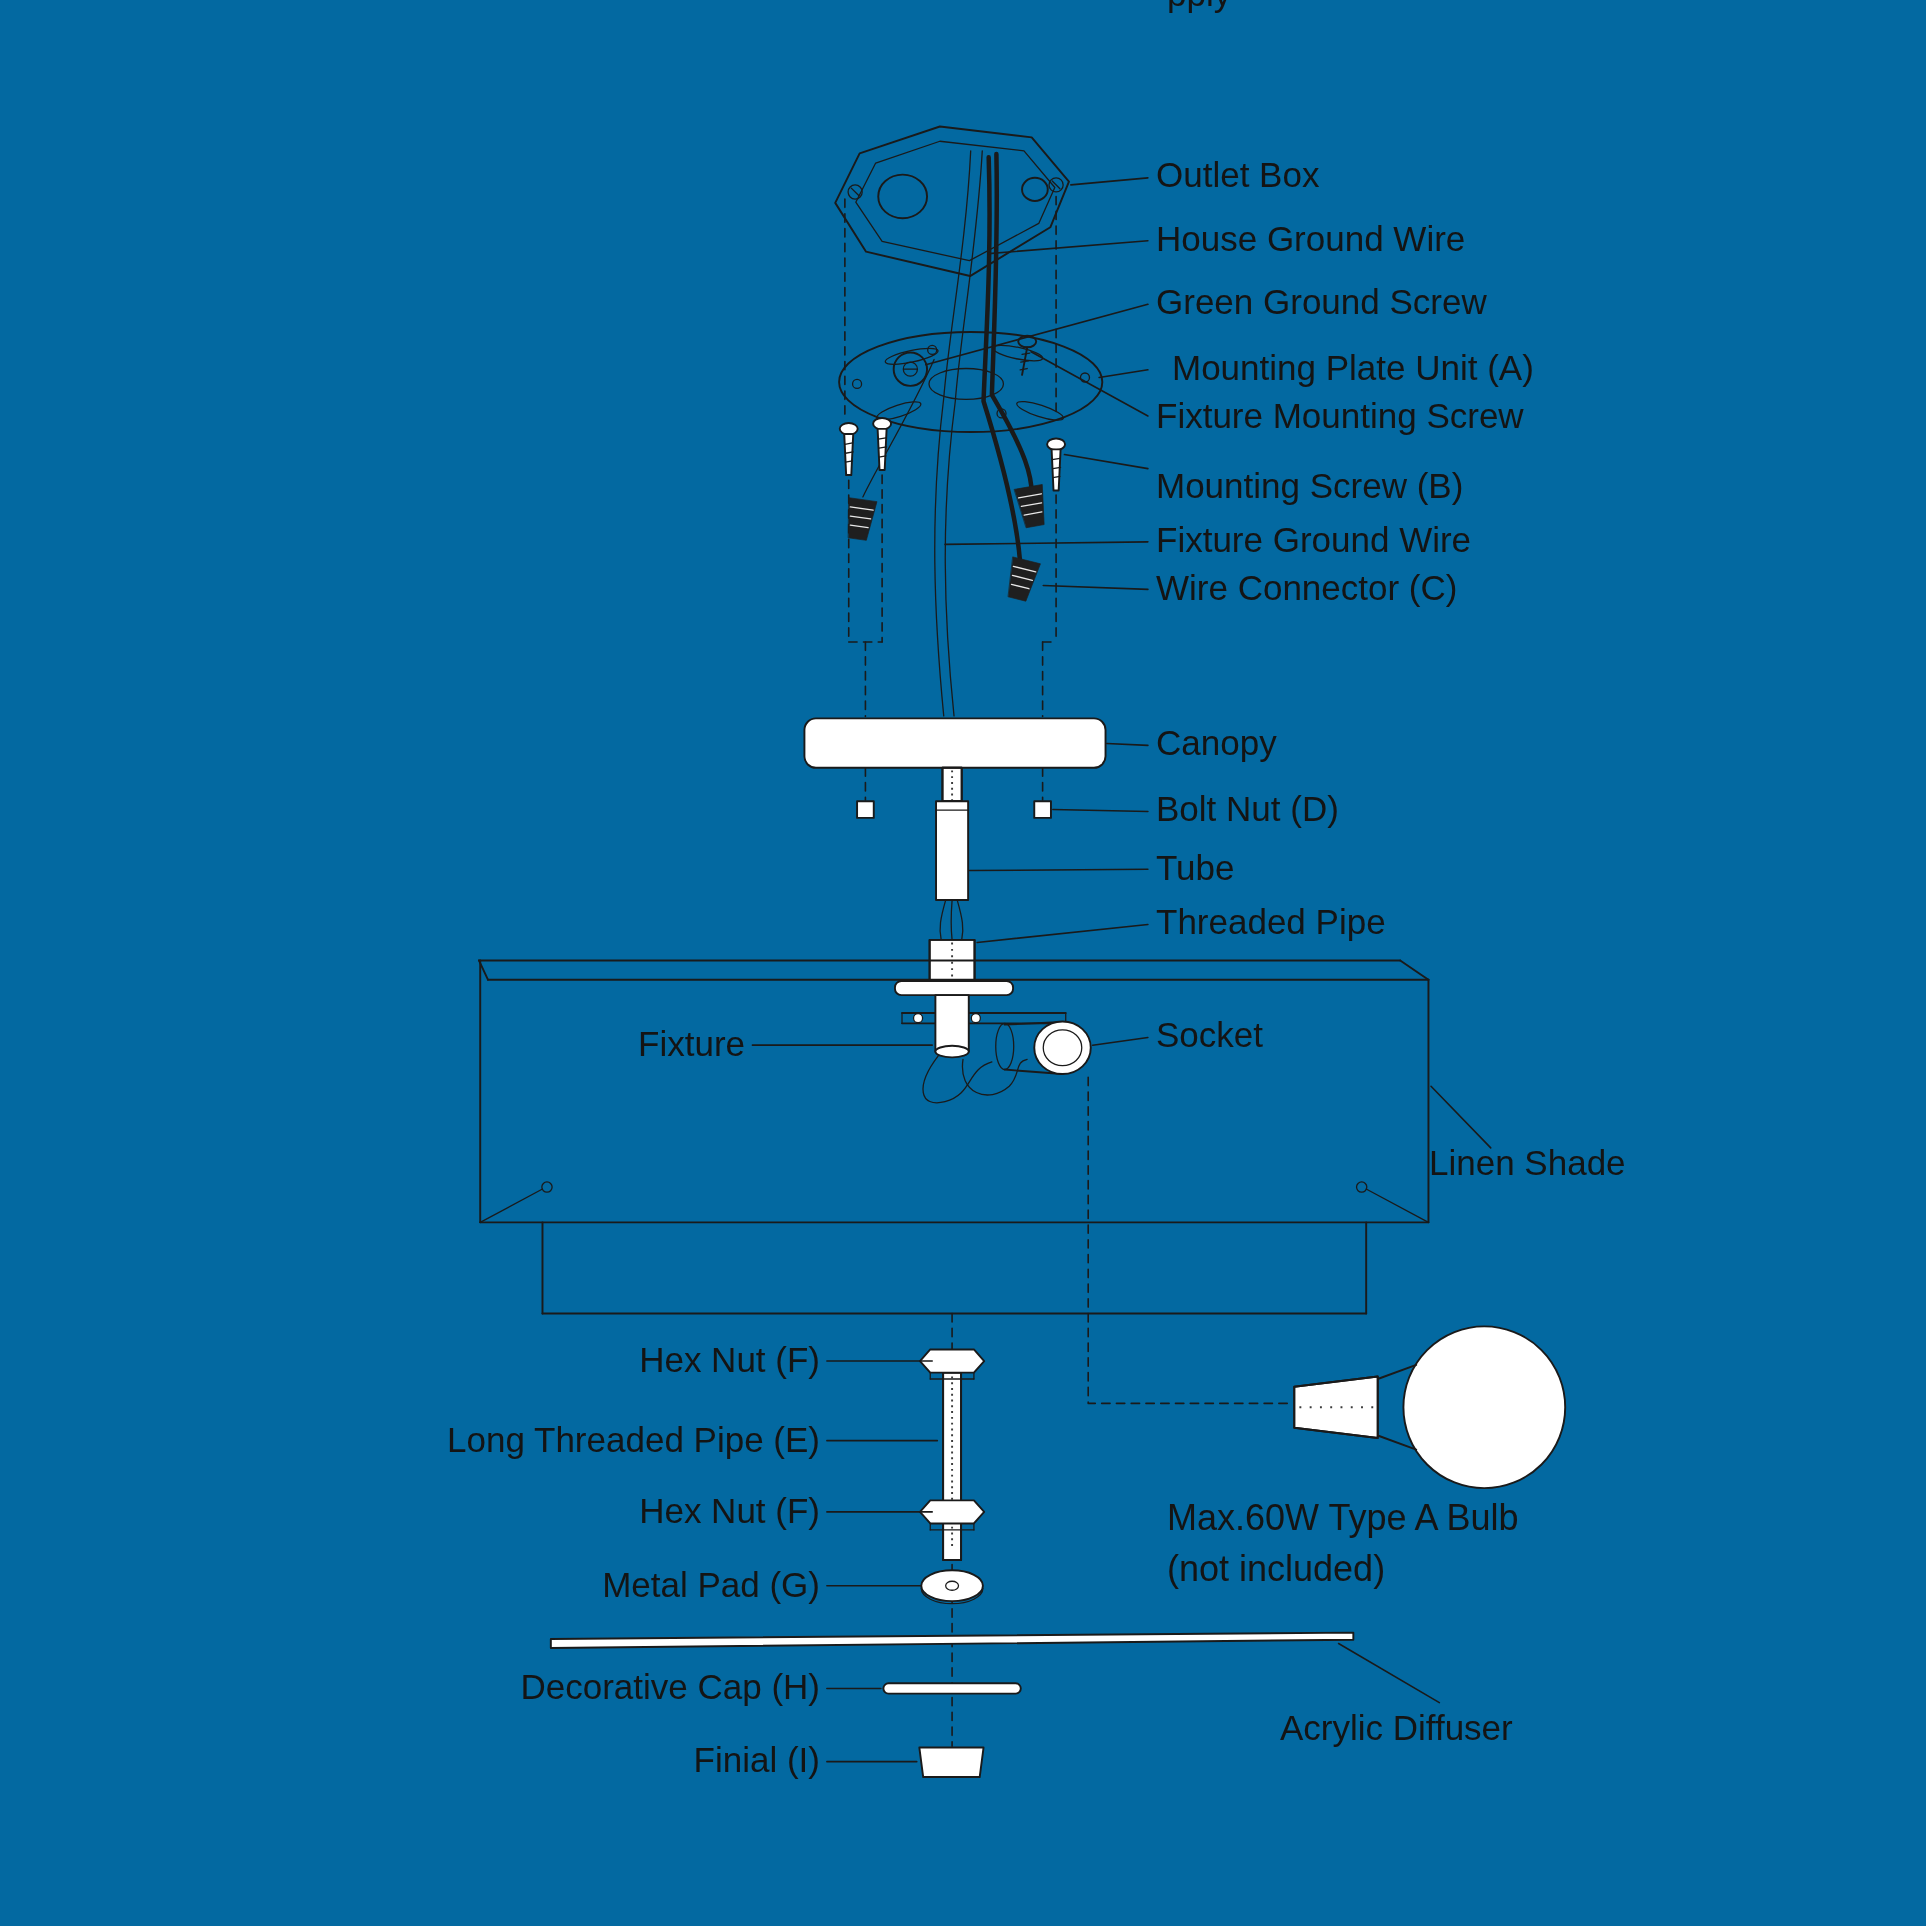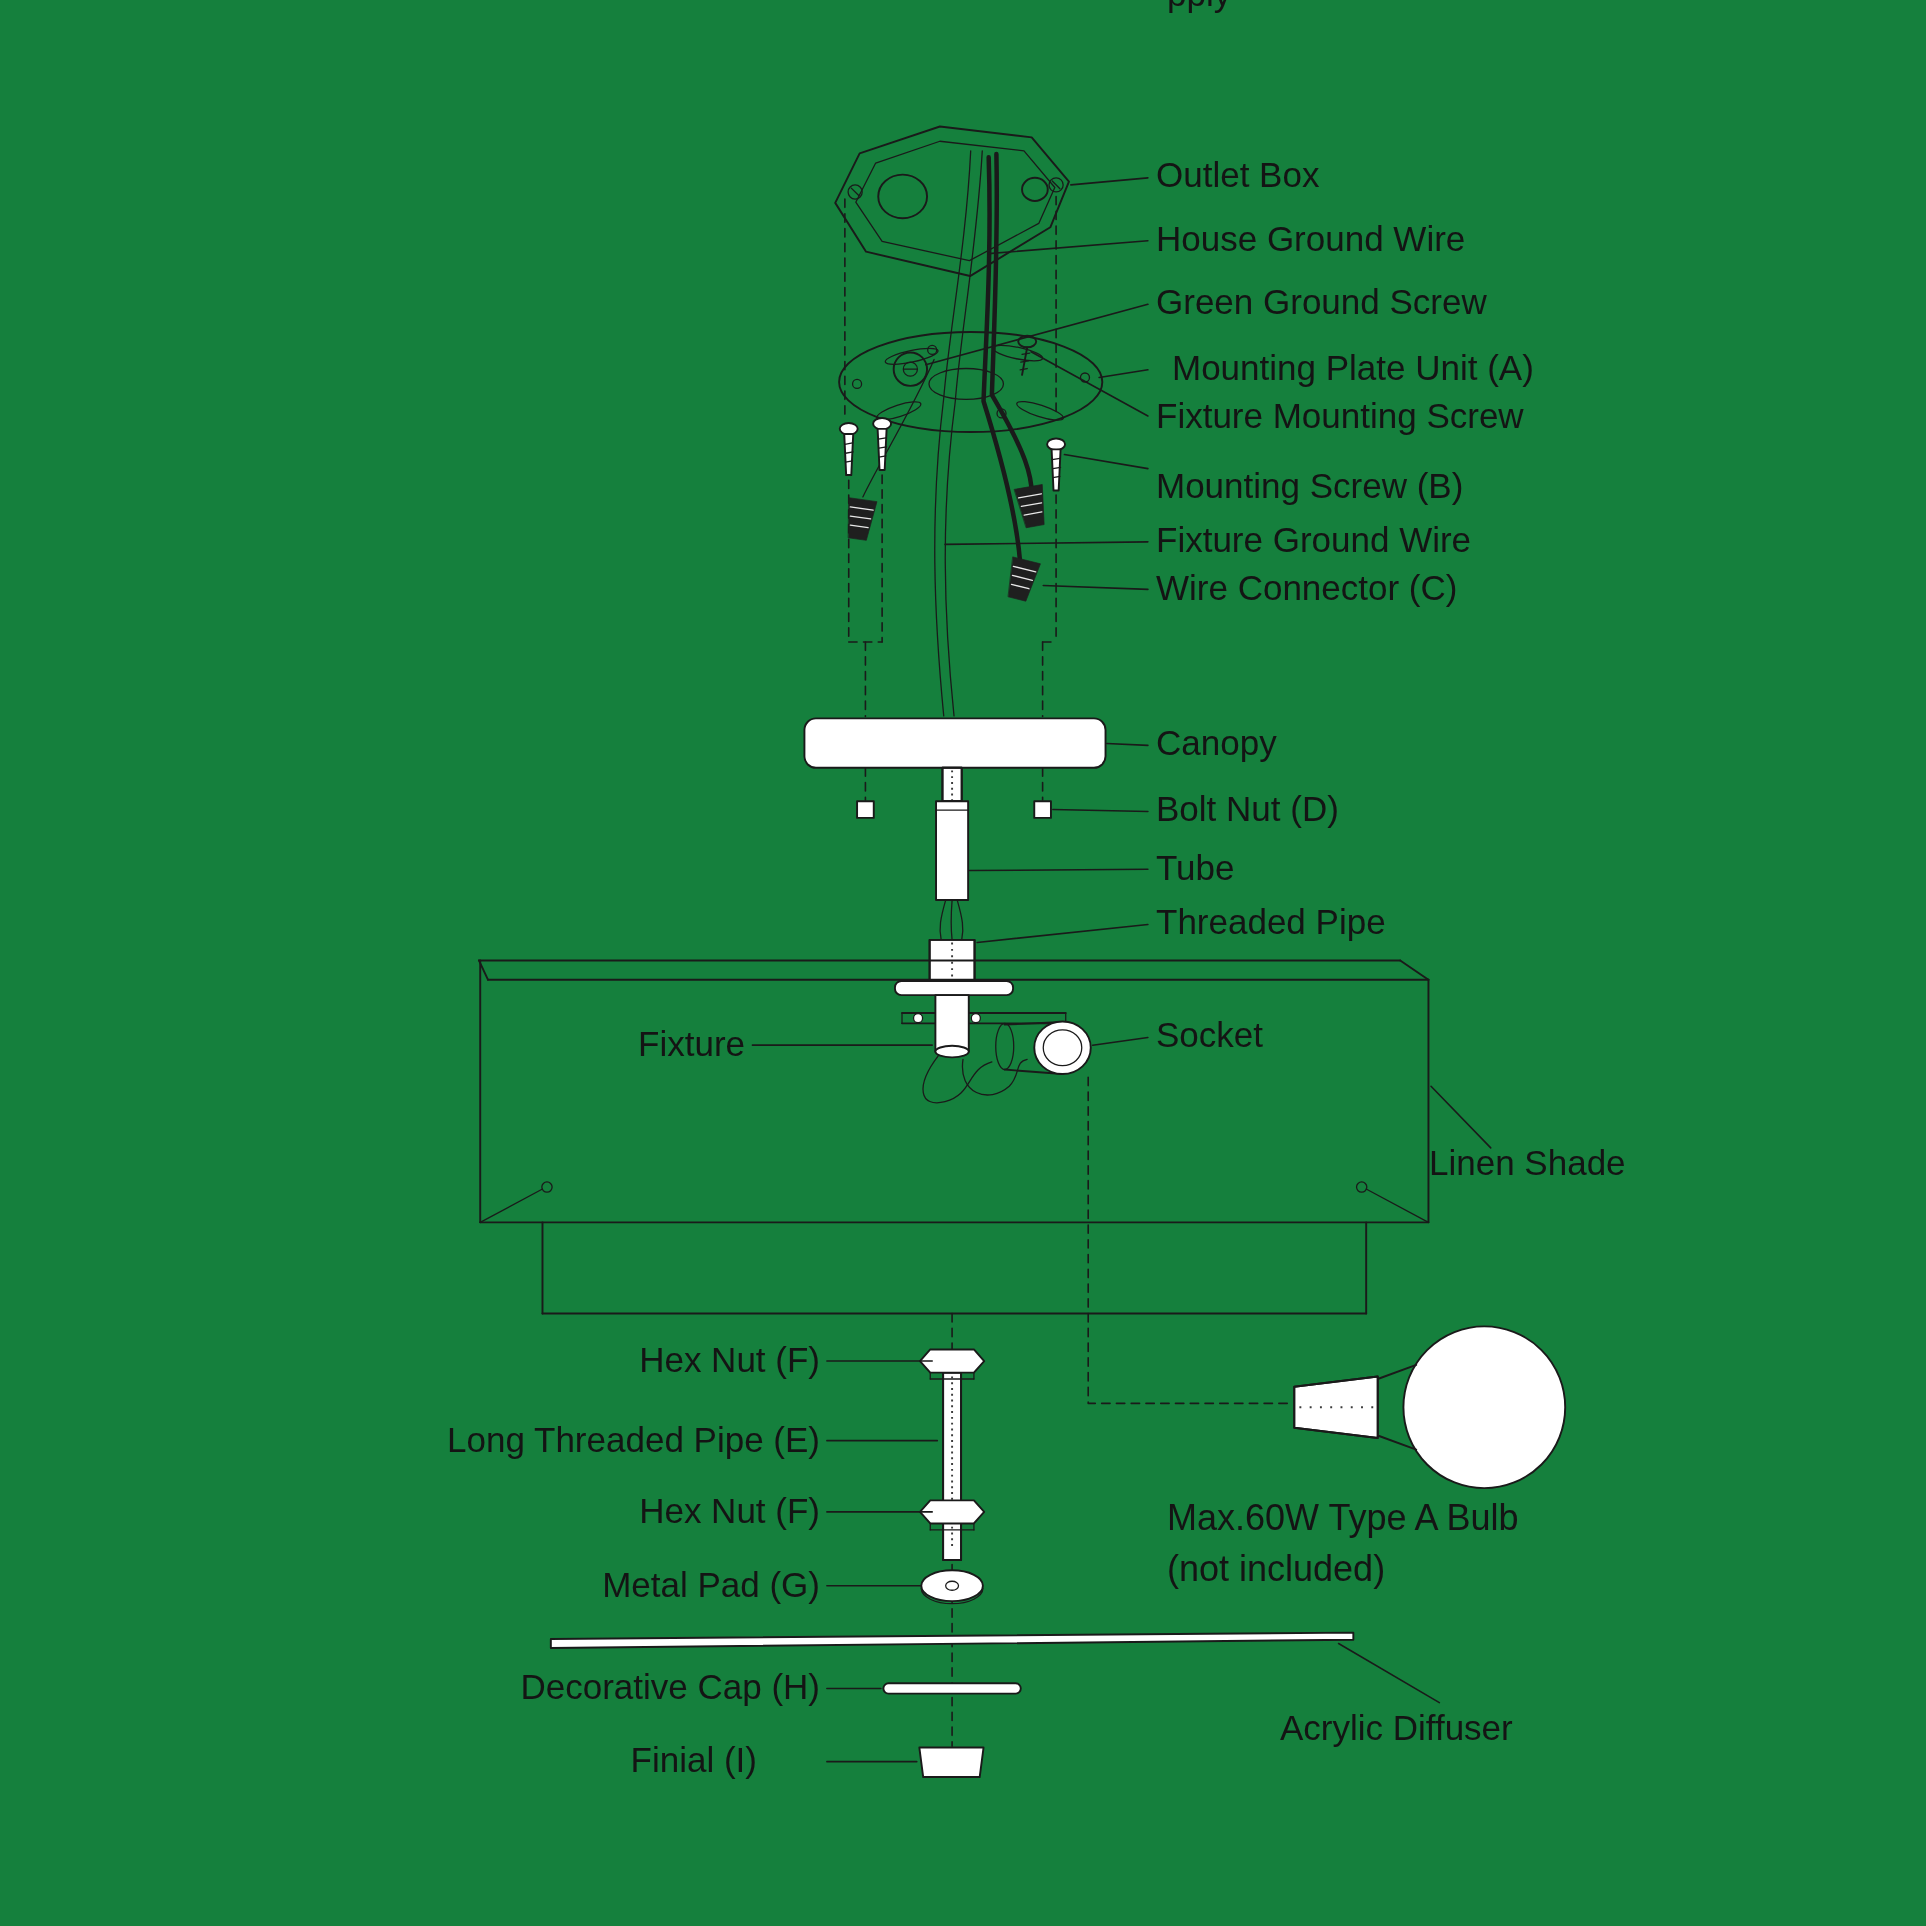--- a/index.html
+++ b/index.html
@@ -1,16 +1,16 @@
 <!DOCTYPE html>
 <html style="font-size:10.3px"><head>
 <meta charset="utf-8">
 <style>
   html,body{margin:0;padding:0;background:#ffffff;}
-  .page{position:relative;width:1926px;height:1926px;background:#15803d;overflow:hidden;
+  .page{position:relative;width:1926px;height:1926px;background:#0369a1;overflow:hidden;
         font-family:"Liberation Sans", sans-serif;color:#111;}
   .diagram-svg{position:absolute;left:0;top:0;width:1926px;height:1926px;}
   .label{position:absolute;font-size:35px;line-height:41px;white-space:nowrap;color:#141414;}
   .label.ra{text-align:right;}
   .note{position:absolute;font-size:36px;line-height:45px;width:488px;color:#141414;}
   .frag{position:absolute;font-size:35px;color:#141414;}
   
   .diagram-svg *{stroke:#1a1a1a;fill:none;stroke-width:3;stroke-linecap:round;stroke-linejoin:round;}
   .diagram-svg .fw{fill:#ffffff;}
   .diagram-svg .dark{fill:#1f1f1f;stroke:#1f1f1f;stroke-width:1;}
@@ -261,20 +261,20 @@
   <div class="label" style="left:1156px;top:901px;">Threaded Pipe</div>
   <div class="label" style="left:1156px;top:1014px;">Socket</div>
   <div class="label" style="left:1429px;top:1142px;">Linen Shade</div>
 
   <div class="label ra" style="right:1181px;top:1023px;">Fixture</div>
   <div class="label ra" style="right:1106px;top:1339px;">Hex Nut (F)</div>
   <div class="label ra" style="right:1106px;top:1419px;">Long Threaded Pipe (E)</div>
   <div class="label ra" style="right:1106px;top:1490px;">Hex Nut (F)</div>
   <div class="label ra" style="right:1106px;top:1564px;">Metal Pad (G)</div>
   <div class="label ra" style="right:1106px;top:1666px;">Decorative Cap (H)</div>
-  <div class="label ra" style="right:1169px;top:1739px;margin-left:44px;">Finial (I)</div>
+  <div class="label ra" style="right:1106px;top:1739px;margin-left:44px;">Finial (I)</div>
 
   <div class="note" style="left:1167px;top:1495px;">Max.60W Type A Bulb</div>
   <div class="note" style="left:1167px;top:1546px;">(not included)</div>
   <div class="label" style="left:1280px;top:1707px;">Acrylic Diffuser</div>
 
 </div>
 
 
 </body></html>

